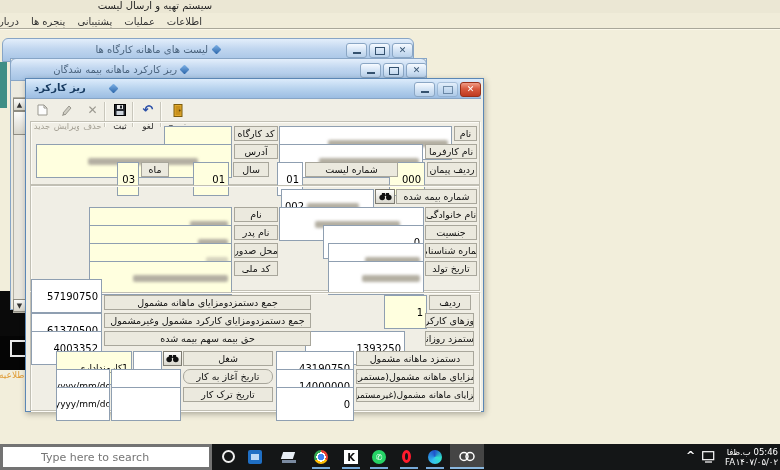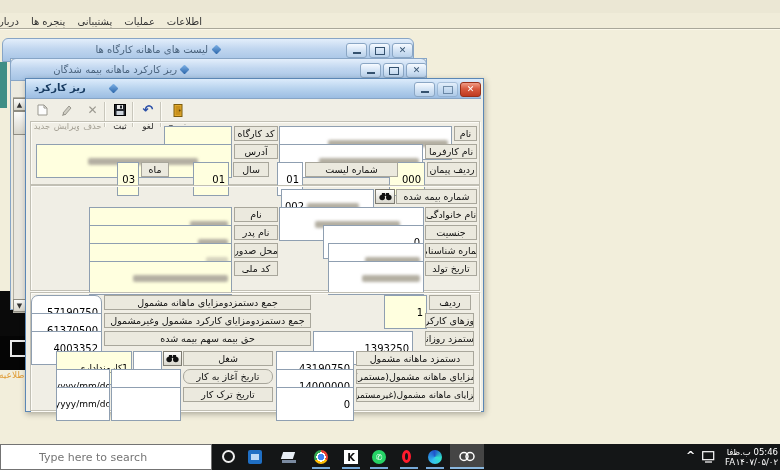--- a/index.html
+++ b/index.html
@@ -47,33 +47,34 @@
   .fld.center{justify-content:center;}
   .smudge{height:7px;border-radius:2px;background:#b4afa2;filter:blur(1.6px);}
   .binoc{position:absolute;height:15px;background:linear-gradient(#fdfdfb,#d9d7cd);border:1px solid #7e7c72;
     display:flex;align-items:center;justify-content:center;box-sizing:border-box;cursor:pointer;}
   
   .sb{background:#e9e7df;border:1px solid #b3b1a6;}
   .sb-arrow{width:13px;height:13px;background:linear-gradient(#fcfcfa,#d8d6cc);border:1px solid #8f8d83;
     font-size:7px;color:#333;display:flex;align-items:center;justify-content:center;box-sizing:border-box;}
   
   #taskbar{left:0;top:444px;width:780px;height:26px;background:#141617;}
-  #search{left:0;top:444px;width:212px;height:26px;background:#fff;border:1px solid #737373;box-sizing:border-box;
+  #search{left:0;top:444px;width:212px;height:26px;background:#fff;border:3px solid #737373;box-sizing:border-box;
     display:flex;align-items:center;gap:8px;padding-left:36px;}
   #search input{border:none;outline:none;font-size:11px;color:#444;width:150px;font-family:inherit;background:transparent;}
   .tico{position:absolute;top:450px;width:14px;height:14px;}
   .underline{position:absolute;top:467px;height:2px;background:#76a9d8;}
   .traytxt{color:#fff;font-size:8.5px;line-height:10px;text-align:center;white-space:nowrap;}
 </style>
 </head>
 <body>
 
 <div id="screen">
 
   <div class="abs" id="appbar"></div>
+  <div class="abs" id="apptitle">سیستم تهیه و ارسال لیست</div>
   <div class="abs" id="menubar"></div>
   <div class="abs" id="menuitems">
     <span class="menu-item">اطلاعات</span>
     <span class="menu-item">عملیات</span>
     <span class="menu-item">پشتیبانی</span>
     <span class="menu-item">پنجره ها</span>
     <span class="menu-item">درباره...</span>
   </div>
 
   <div class="abs" style="left:0;top:62px;width:7px;height:46px;background:#3f8e86;"></div>
@@ -252,28 +253,28 @@
       </div>
     <div class="lbl" style="left:208px;top:182px;width:44px;">کد ملی</div>
     <div class="fld yellow" style="left:63px;top:182px;width:143px;">
         <div class="smudge" style="width:95px"></div>
       </div>
 
     <div class="grp" style="left:4px;top:213px;width:448px;height:117px;"></div>
     <div class="lbl" style="left:403px;top:216px;width:42px;">ردیف</div>
     <div class="fld yellow" style="left:358px;top:216px;width:43px;">1</div>
     <div class="lbl" style="left:78px;top:216px;width:207px;">جمع دستمزدومزایای ماهانه مشمول</div>
-    <div class="fld" style="left:5px;top:216px;width:71px;border-radius:7px;">57190750</div>
+    <div class="fld" style="left:5px;top:200px;width:71px;">57190750</div>
 
     <div class="lbl" style="left:399px;top:234px;width:49px;">روزهای کارکرد</div>
     <div class="lbl" style="left:78px;top:234px;width:207px;">جمع دستمزدومزایای کارکرد مشمول وغیرمشمول</div>
     <div class="fld" style="left:5px;top:234px;width:71px;">61370500</div>
 
     <div class="lbl" style="left:399px;top:252px;width:49px;">دستمزد روزانه</div>
-    <div class="fld" style="left:287px;top:252px;width:100px;">1393250</div>
+    <div class="fld" style="left:279px;top:252px;width:100px;">1393250</div>
     <div class="lbl" style="left:78px;top:252px;width:207px;">حق بیمه سهم بیمه شده</div>
     <div class="fld" style="left:5px;top:252px;width:71px;">4003352</div>
 
     <div class="lbl" style="left:330px;top:272px;width:118px;">دستمزد ماهانه مشمول</div>
     <div class="fld" style="left:250px;top:272px;width:78px;">43190750</div>
     <div class="lbl" style="left:157px;top:272px;width:90px;">شغل</div>
     <div class="binoc" style="left:137px;top:272px;width:19px;">
       <svg width="13" height="9" viewBox="0 0 13 9">
           <circle cx="3.2" cy="5.5" r="2.8" fill="#111"></circle>
           <circle cx="9.8" cy="5.5" r="2.8" fill="#111"></circle>

